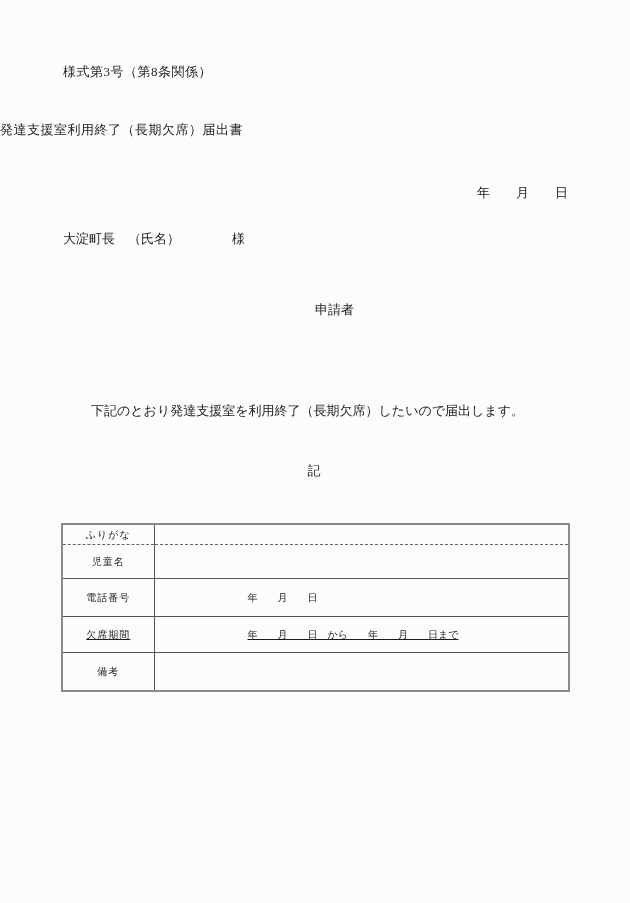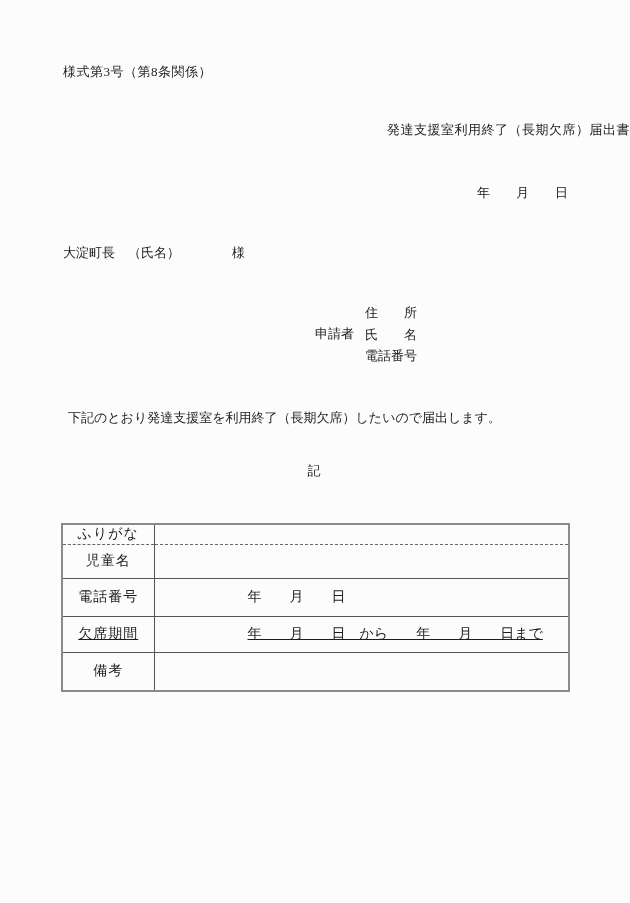--- a/index.html
+++ b/index.html
@@ -17,49 +17,49 @@
     font-size: 13px;
     line-height: 1.2;
     overflow: hidden;
   }
   .abs { position: absolute; white-space: pre; }
 
   .form-number { left: 63px; top: 64px; letter-spacing: 0.5px; }
 
   .doc-title {
     left: 0; right: 0; top: 122px;
-    text-align: right;
+    text-align: left;
     letter-spacing: 0.5px;
   }
 
   .date-line { right: 62px; top: 185px; }
 
-  .addressee { left: 63px; top: 245px; text-align: right; }
+  .addressee { left: 63px; top: 231px; text-align: right; }
 
   .applicant {
     left: 315px; top: 302px;
     display: flex;
     align-items: center;
     gap: 11px;
   }
   .applicant .fields { display: flex; flex-direction: column; }
   .applicant .fields .field-line { line-height: 21.5px; white-space: pre; }
 
-  .body-text { left: 55px; top: 403px; margin-top: 7px; }
+  .body-text { left: 78px; top: 403px; }
 
   .ki-marker { left: 0; right: 0; top: 463px; text-align: center; letter-spacing: 2px; }
 
   table.form-table {
     position: absolute;
     left: 61px; top: 523px;
     width: 509px;
     border-collapse: collapse;
     table-layout: fixed;
     border: 2px solid #8a8a8a;
-    font-size: 14px;
+    font-size: 10px;
     color: #1c1c1c;
   }
   table.form-table col.c-label { width: 92px; }
   table.form-table td {
     border: 1px solid #555;
     vertical-align: middle;
     padding: 0;
   }
   table.form-table td.lbl { text-align: center; letter-spacing: 1px; }
   table.form-table td.val { padding-left: 10px; white-space: pre; }
@@ -80,25 +80,20 @@
   <div class="abs form-number">様式第3号（第8条関係）</div>
 
   <div class="abs doc-title">発達支援室利用終了（長期欠席）届出書</div>
 
   <div class="abs date-line">年　　月　　日</div>
 
   <div class="abs addressee">大淀町長　（氏名）　　　　様</div>
 
   <div class="abs applicant">
     <div class="applicant-label">申請者</div>
-    <div class="fields">
-      <div class="field-line">住　　所</div>
-      <div class="field-line">氏　　名</div>
-      <div class="field-line">電話番号</div>
-    </div>
   </div>
 
   <div class="abs body-text">　下記のとおり発達支援室を利用終了（長期欠席）したいので届出します。</div>
 
   <div class="abs ki-marker">記</div>
 
   <table class="form-table">
     <colgroup>
         <col class="c-label">
         <col class="c-value">

